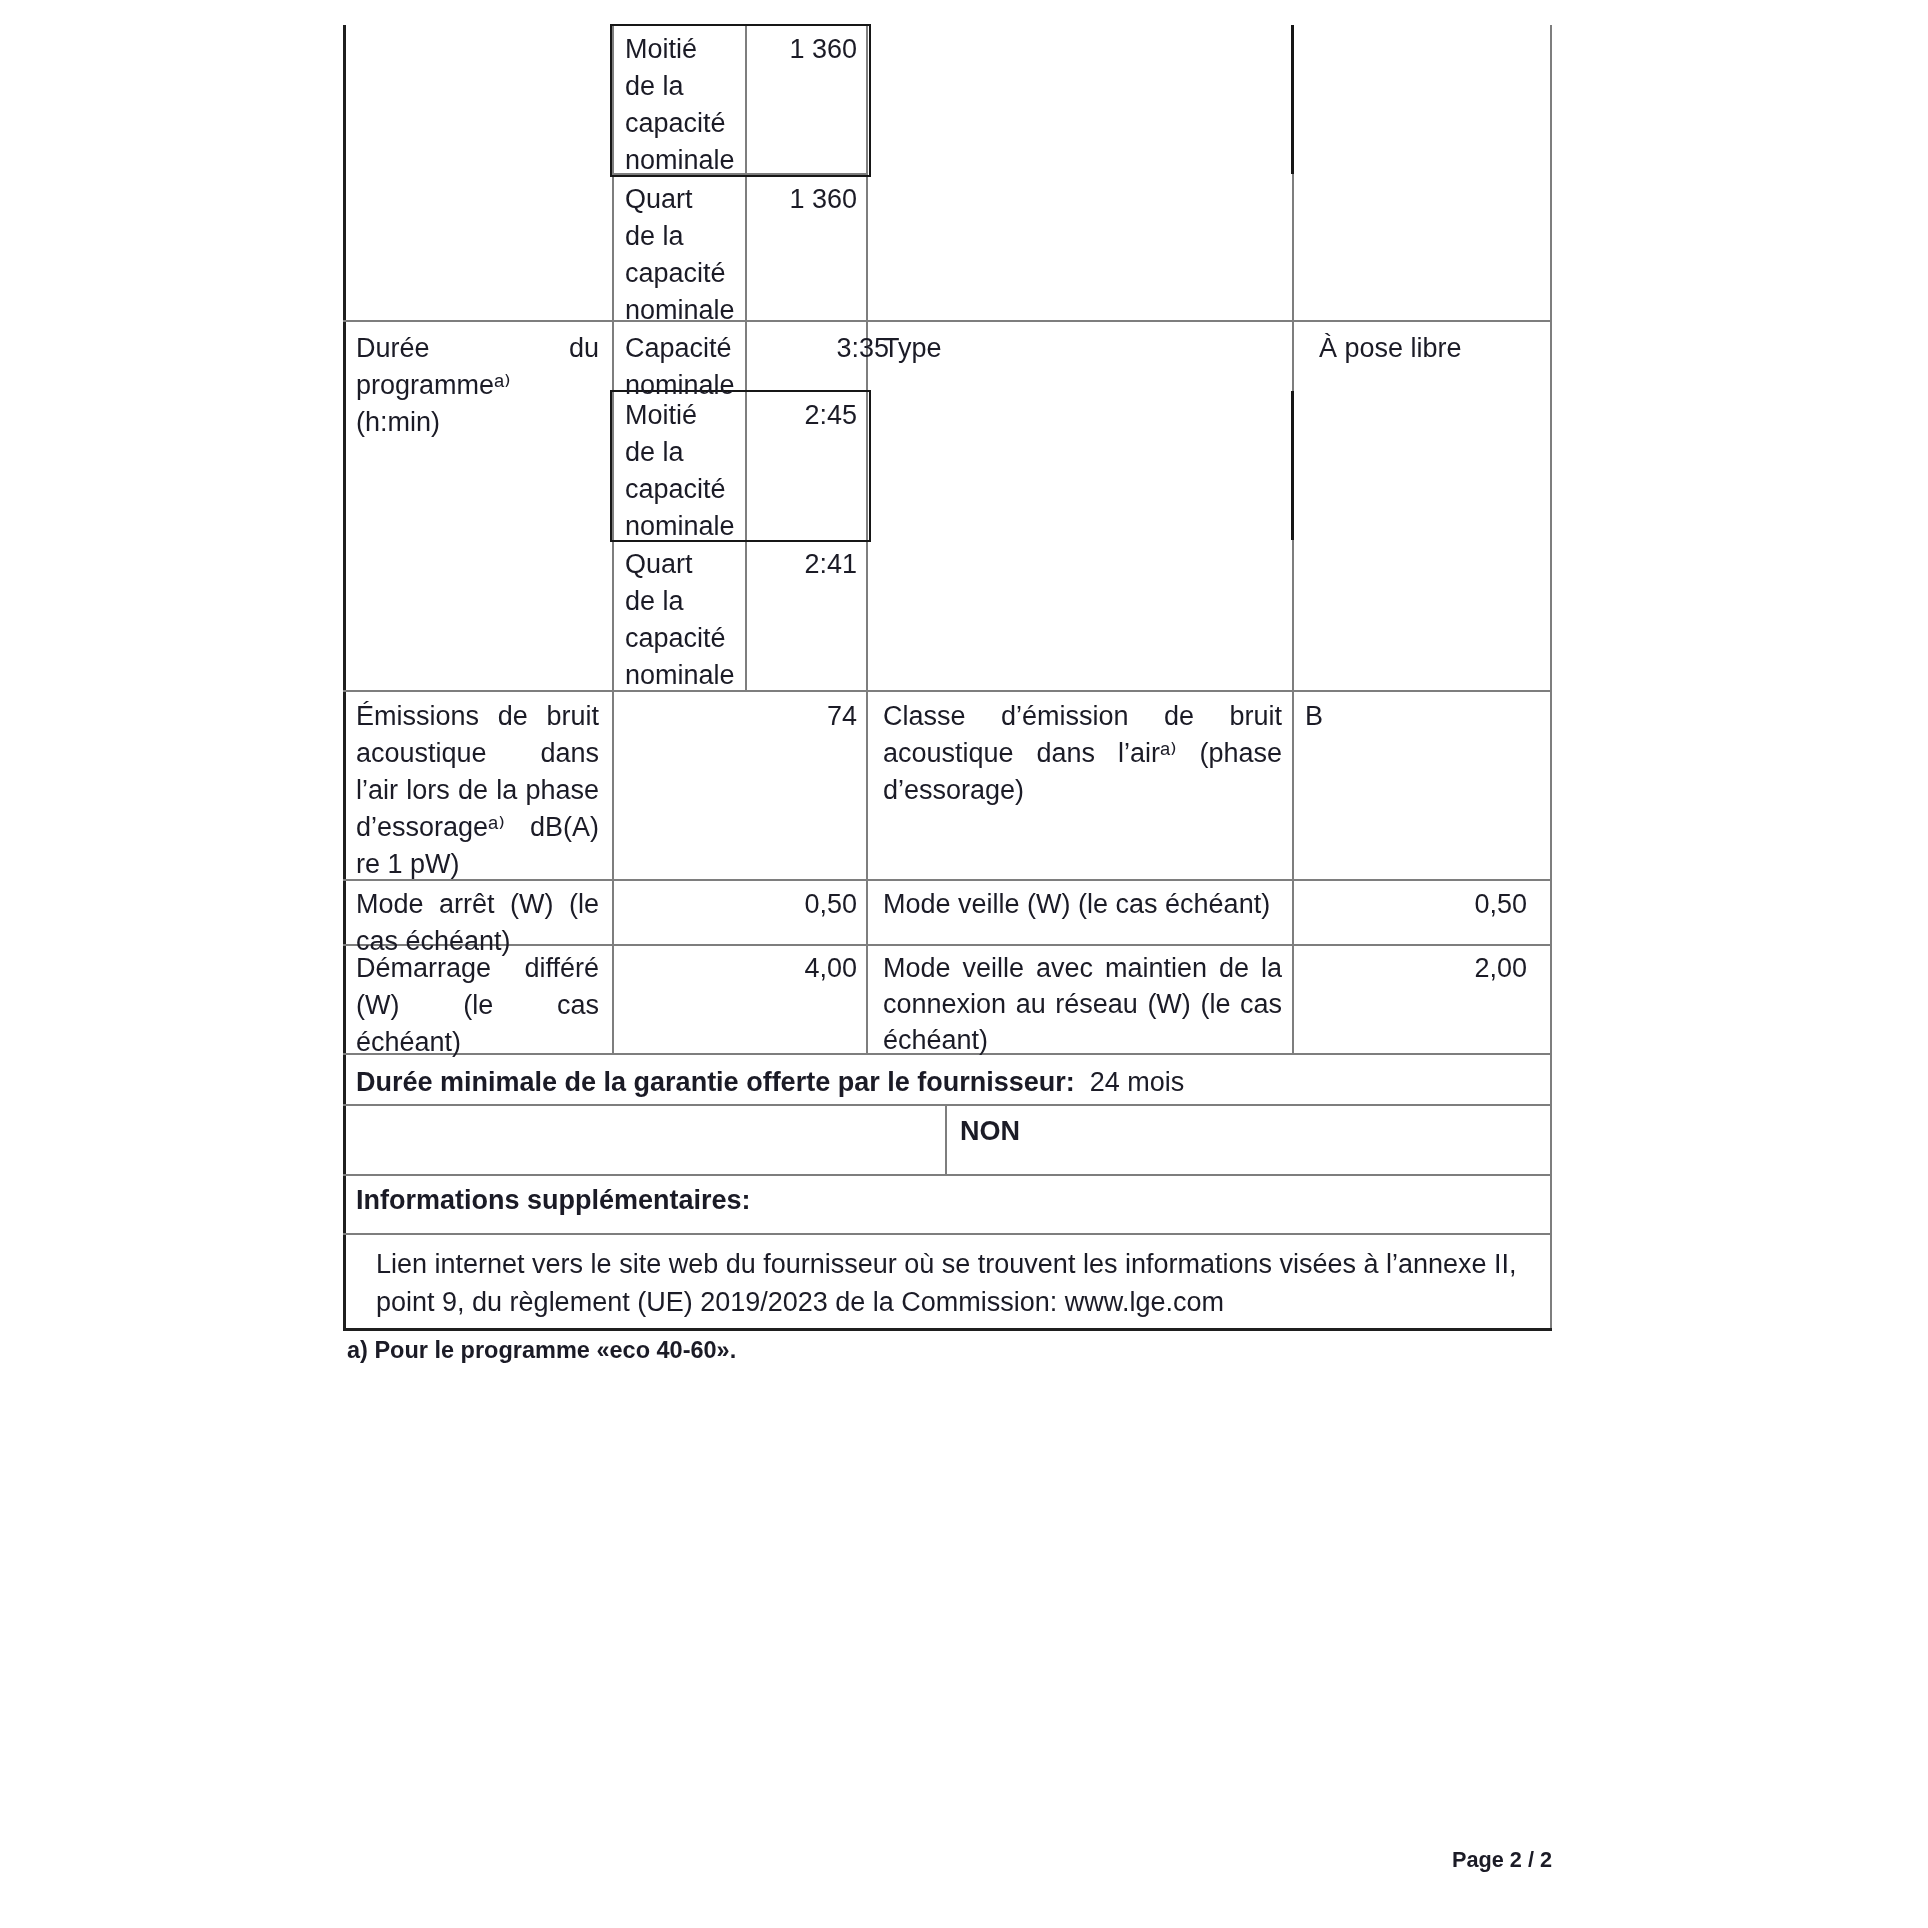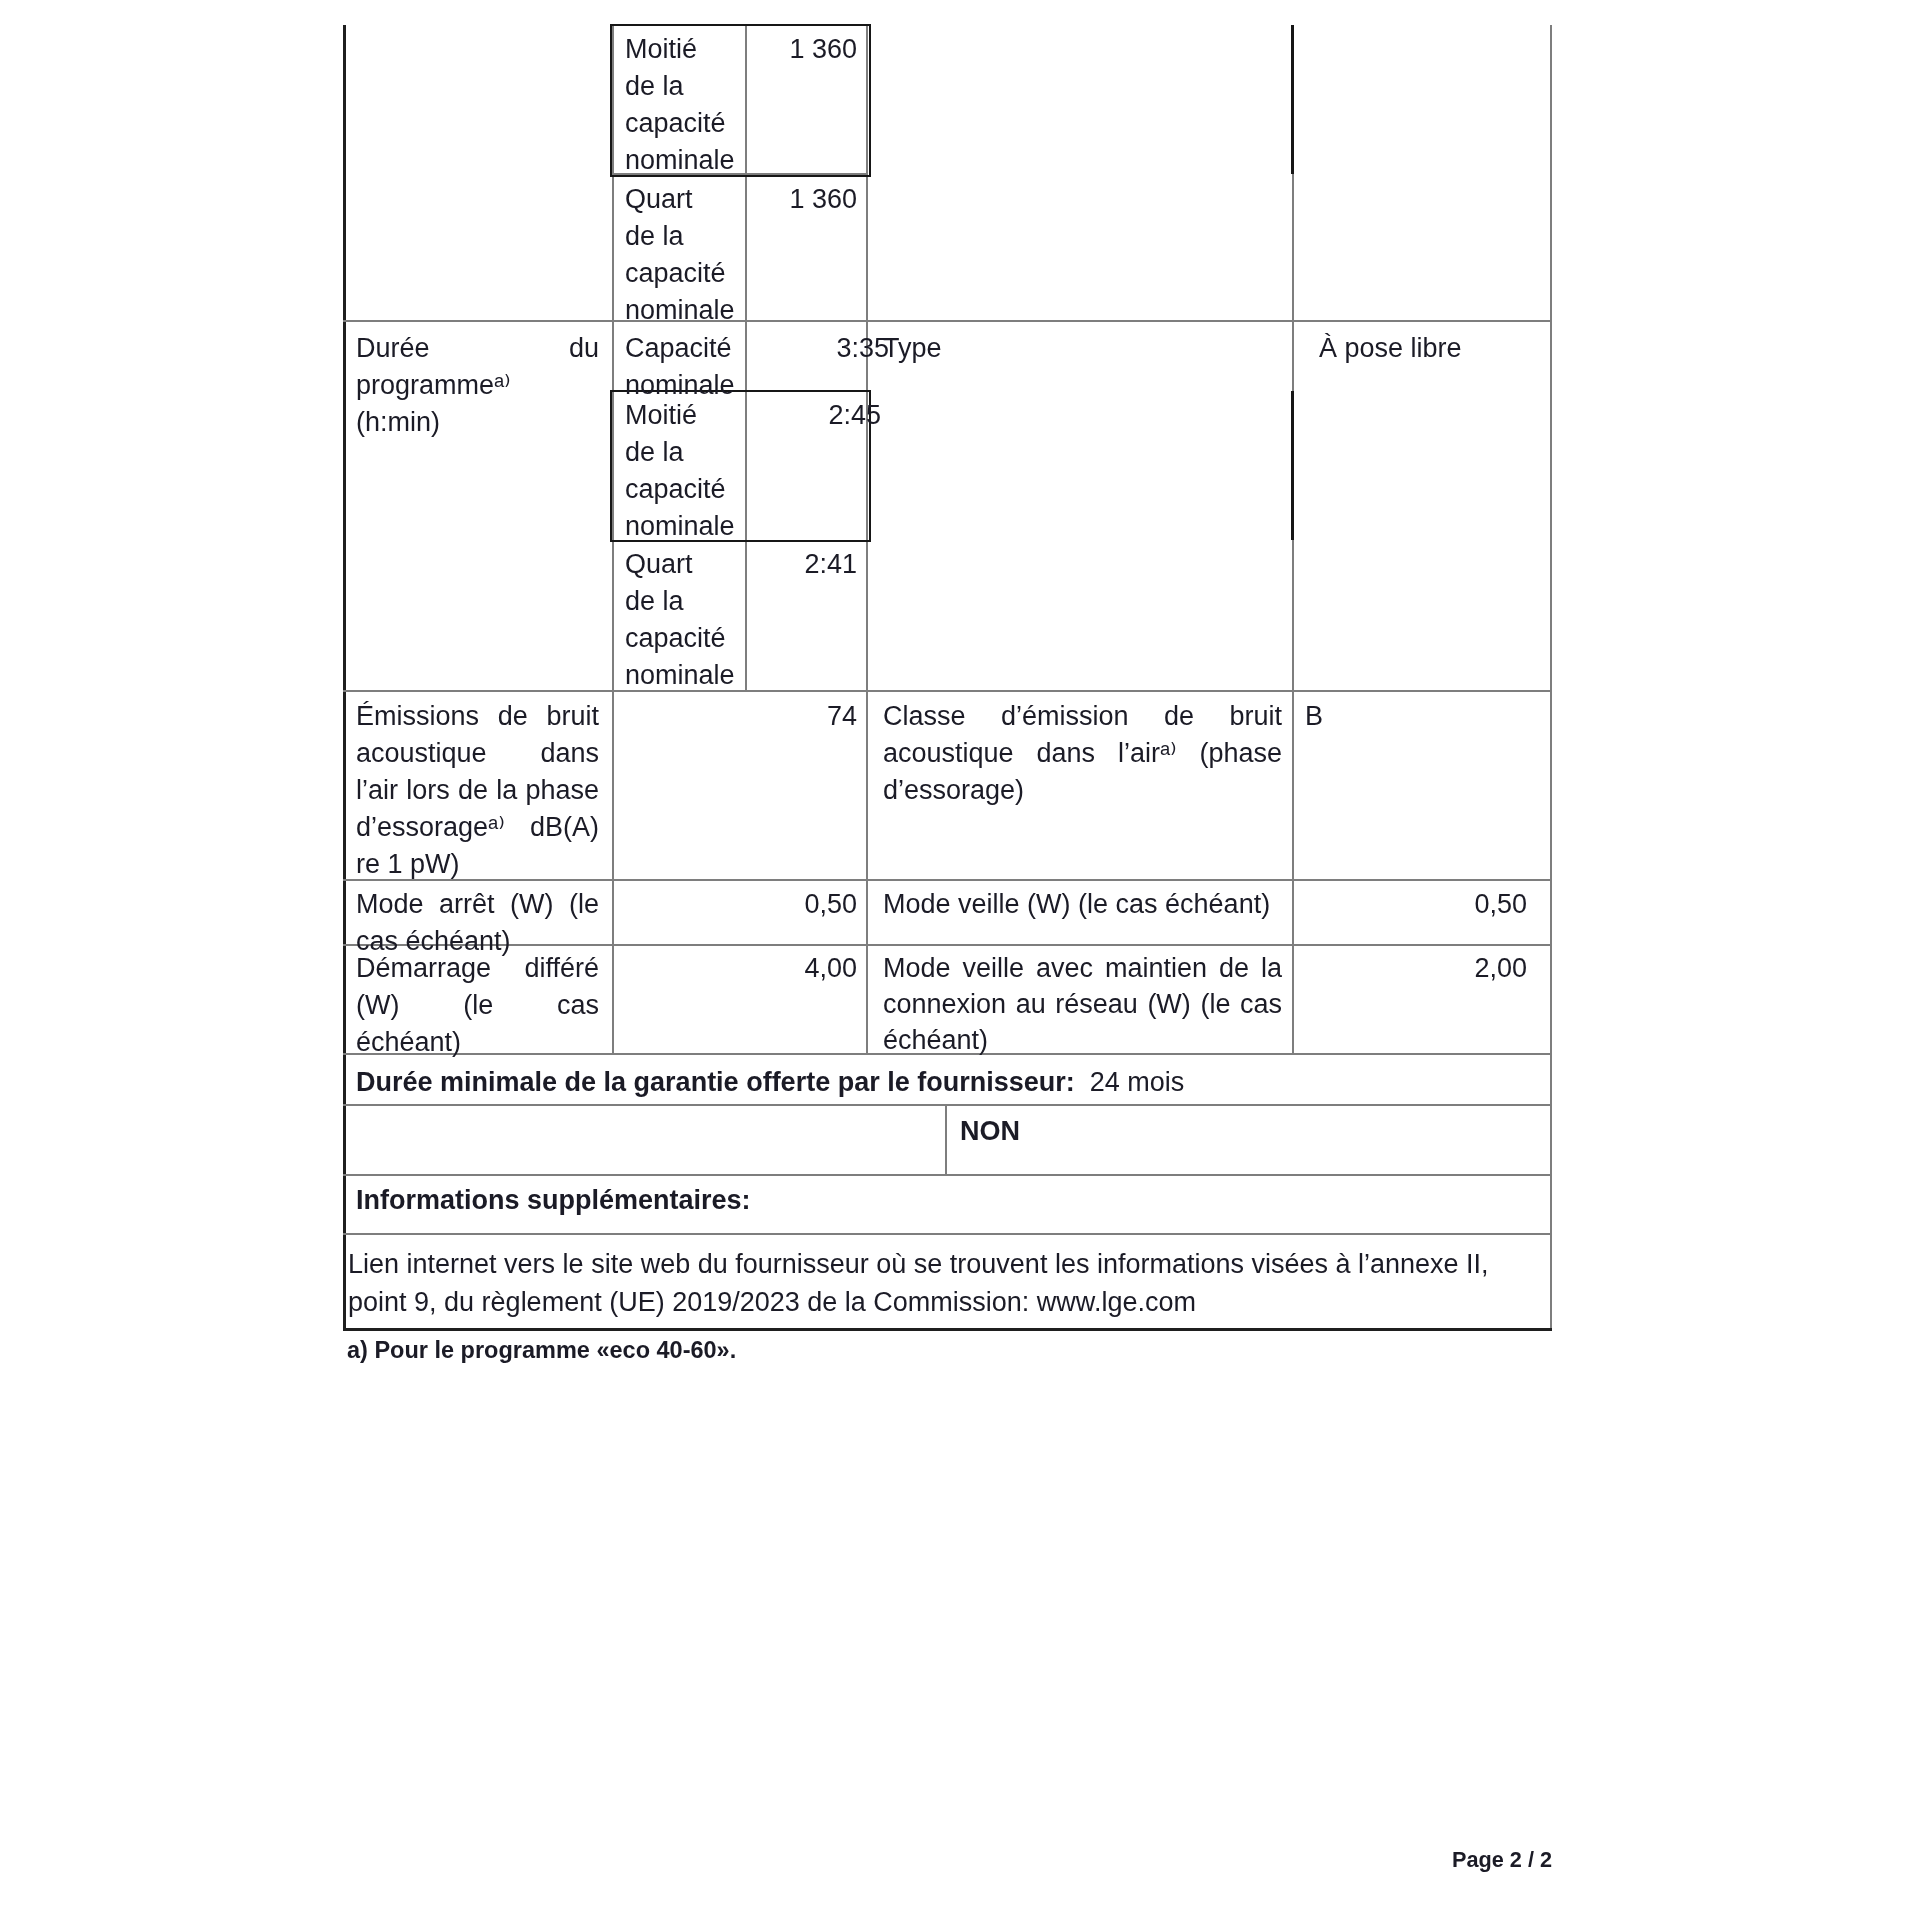--- a/index.html
+++ b/index.html
@@ -67,21 +67,21 @@
   <div class="cell val" style="left:748px;top:181px;width:109px;">1 360</div>
 
   <div class="cell jst" style="left:356px;top:330px;width:243px;">Durée du programmeᵃ⁾ (h:min)</div>
   <div class="cell pre" style="left:625px;top:330px;width:117px;">Capacité
 nominale</div>
   <div class="cell val" style="left:780px;top:330px;width:109px;">3:35</div>
   <div class="cell pre" style="left:625px;top:397px;width:117px;">Moitié
 de la
 capacité
 nominale</div>
-  <div class="cell val" style="left:748px;top:397px;width:109px;padding-left:24px;">2:45</div>
+  <div class="cell val" style="left:748px;top:397px;width:109px;">2:45</div>
   <div class="cell pre" style="left:625px;top:546px;width:117px;">Quart
 de la
 capacité
 nominale</div>
   <div class="cell val" style="left:748px;top:546px;width:109px;">2:41</div>
   <div class="cell" style="left:883px;top:330px;width:395px;">Type</div>
   <div class="cell" style="left:1305px;top:330px;width:235px;margin-left:14px;">À pose libre</div>
 
   <div class="cell jst" style="left:356px;top:698px;width:243px;">Émissions de bruit acoustique dans l’air lors de la phase d’essorageᵃ⁾ dB(A) re 1 pW)</div>
   <div class="cell val" style="left:623px;top:698px;width:234px;">74</div>
@@ -100,19 +100,19 @@
 
   <div class="cell garantie-row" style="left:356px;top:1064px;width:1185px;">
     <span class="bold">Durée minimale de la garantie offerte par le fournisseur:</span>
     <span class="v">24 mois</span>
   </div>
 
   <div class="cell bold" style="left:960px;top:1113px;width:282px;">NON</div>
 
   <div class="cell bold" style="left:356px;top:1182px;width:847px;">Informations supplémentaires:</div>
 
-  <div class="cell lien" style="left:348px;top:1245px;width:1185px;">Lien internet vers le site web du fournisseur où se trouvent les informations visées à l’annexe II, point 9, du règlement (UE) 2019/2023 de la Commission:  www.lge.com</div>
+  <div class="cell lien" style="left:376px;top:1245px;width:1185px;">Lien internet vers le site web du fournisseur où se trouvent les informations visées à l’annexe II, point 9, du règlement (UE) 2019/2023 de la Commission:  www.lge.com</div>
 
   <div class="footnote" style="left:347px;top:1337px;width:659px;">a) Pour le programme «eco 40-60».</div>
   <div class="pagenum" style="left:1452px;top:1847px;width:132px;">Page 2 / 2</div>
 
 </div>
 
 
 </body></html>

